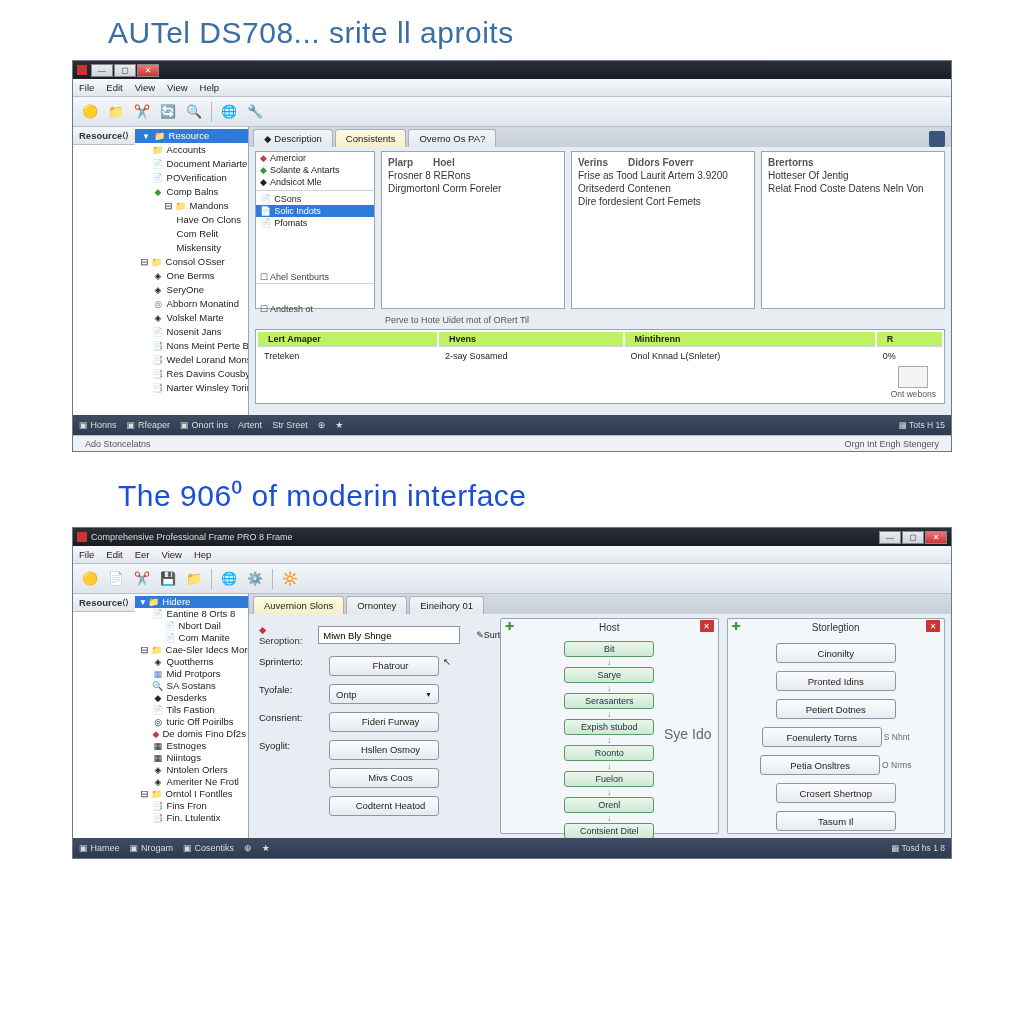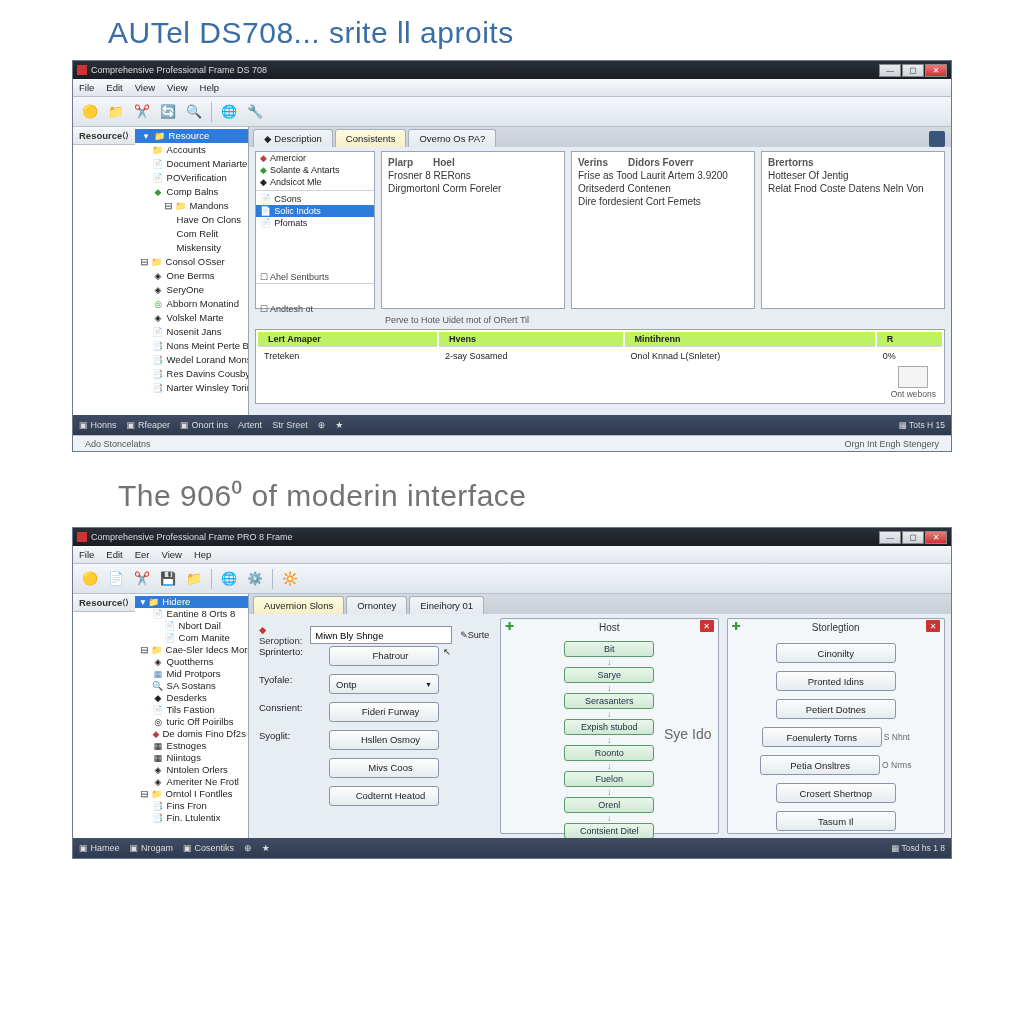--- a/index.html
+++ b/index.html
@@ -1,18 +1,18 @@
 <!DOCTYPE html>
 <html><head>
 <meta charset="utf-8">
 <style>
 * { box-sizing: border-box; margin: 0; padding: 0; font-family: "Segoe UI", Tahoma, sans-serif; }
 body { background: #fff; width: 1024px; height: 1024px; overflow: hidden; padding: 10px 18px; }
 .page-title { color: #3a6ea5; font-size: 30px; font-weight: 400; margin: 6px 0 10px 90px; letter-spacing: 0.5px; }
-.page-title-2 { color: #737373; font-size: 30px; font-weight: 400; margin: 22px 0 12px 100px; letter-spacing: 0.5px; }
+.page-title-2 { color: #1d4ed8; font-size: 30px; font-weight: 400; margin: 22px 0 12px 100px; letter-spacing: 0.5px; }
 
 .app-window { border: 1px solid #6a7890; background: #e8edf3; font-size: 10px; color: #222; margin: 0 auto; width: 880px; }
 .titlebar { height: 18px; background: linear-gradient(#2b2f38,#1a1d23); color: #ddd; display: flex; align-items: center; padding: 0 4px; font-size: 9px; }
 .titlebar .icon-sm { width: 10px; height: 10px; background: #c33; margin-right: 4px; }
 .titlebar-txt { flex: 1; white-space: nowrap; overflow: hidden; }
 .win-btns { display: flex; gap: 1px; }
 .win-btn { width: 22px; height: 13px; background: linear-gradient(#e9ecef,#cfd5dc); border: 1px solid #888; font-size: 8px; display: flex; align-items: center; justify-content: center; color: #333; }
 .win-btn.close { background: linear-gradient(#e77,#c33); color: #fff; }
 
 .menubar { height: 18px; background: linear-gradient(#f7f9fb,#e1e6ec); border-bottom: 1px solid #b8c0cc; display: flex; align-items: center; padding: 0 6px; gap: 12px; font-size: 9.5px; }
@@ -69,21 +69,21 @@
 .statusbar-dark { height: 20px; background: linear-gradient(#3f4d64,#2e3a4e); color: #ddd; display: flex; align-items: center; padding: 0 6px; gap: 10px; font-size: 9px; }
 .statusbar-dark .pill { display: flex; align-items: center; gap: 3px; }
 .statusbar-dark .right { margin-left: auto; font-size: 8.5px; }
 .statusbar-light { height: 16px; background: #eef1f5; border-top: 1px solid #b8c0cc; display: flex; align-items: center; padding: 0 12px; font-size: 9px; color: #555; }
 .statusbar-light .right { margin-left: auto; }
 
 
 .bottom-window .content { background: #e8edf3; }
 .form-area { display: flex; gap: 10px; height: 100%; }
 .form-col { width: 235px; padding: 6px 4px; font-size: 9.5px; }
-.form-row { display: flex; align-items: center; margin-bottom: 0; gap: 8px; }
+.form-row { display: flex; align-items: center; margin-bottom: 10px; gap: 16px; }
 .form-row label { width: 62px; color: #333; }
 .txtf { flex: 1; height: 18px; background: #fff; border: 1px solid #8a96a6; padding: 0 4px; font-size: 9.5px; }
 .btnf { width: 110px; height: 20px; background: linear-gradient(#fdfdfd,#e6ebf0); border: 1px solid #8a96a6; border-radius: 3px; font-size: 9.5px; text-align: center; line-height: 18px; margin-left: 70px; margin-bottom: 8px; padding-left: 13px; }
 .dropdown { width: 110px; height: 20px; background: linear-gradient(#fdfdfd,#e6ebf0); border: 1px solid #8a96a6; border-radius: 3px; font-size: 9.5px; display: flex; align-items: center; padding: 0 6px; margin-left: 70px; margin-bottom: 8px; }
 .dropdown .dd-ar { margin-left: auto; font-size: 7px; }
 
 .flow-col { flex: 1; display: flex; gap: 8px; }
 .flow-panel, .nav-panel { flex: 1; border: 1px solid #9aa6b6; background: #f4f7fa; border-radius: 2px; padding: 6px; position: relative; }
 .panel-hdr { position: absolute; top: -1px; left: 0; right: 0; height: 18px; display: flex; align-items: center; justify-content: center; font-size: 10px; color: #333; }
 .panel-hdr .xb { position: absolute; right: 4px; top: 2px; width: 14px; height: 12px; background: #c33; color: #fff; font-size: 8px; display: flex; align-items: center; justify-content: center; border-radius: 1px; }
@@ -103,21 +103,20 @@
 .h-244 { height: 244px; }
 </style>
 </head>
 <body>
 
 <div class="page-title">AUTel DS708...  srite ll aproits</div>
 
 <div class="app-window top-window">
   <div class="titlebar">
     <div class="icon-sm"></div>
-    <div class="titlebar-txt">Comprehensive Professional Frame DS 708</div>
     <div class="win-btns">
       <div class="win-btn">—</div>
       <div class="win-btn">▢</div>
       <div class="win-btn close">✕</div>
     </div>
   </div>
   <div class="menubar">
     <span>File</span>
     <span>Edit</span>
     <span>View</span>

